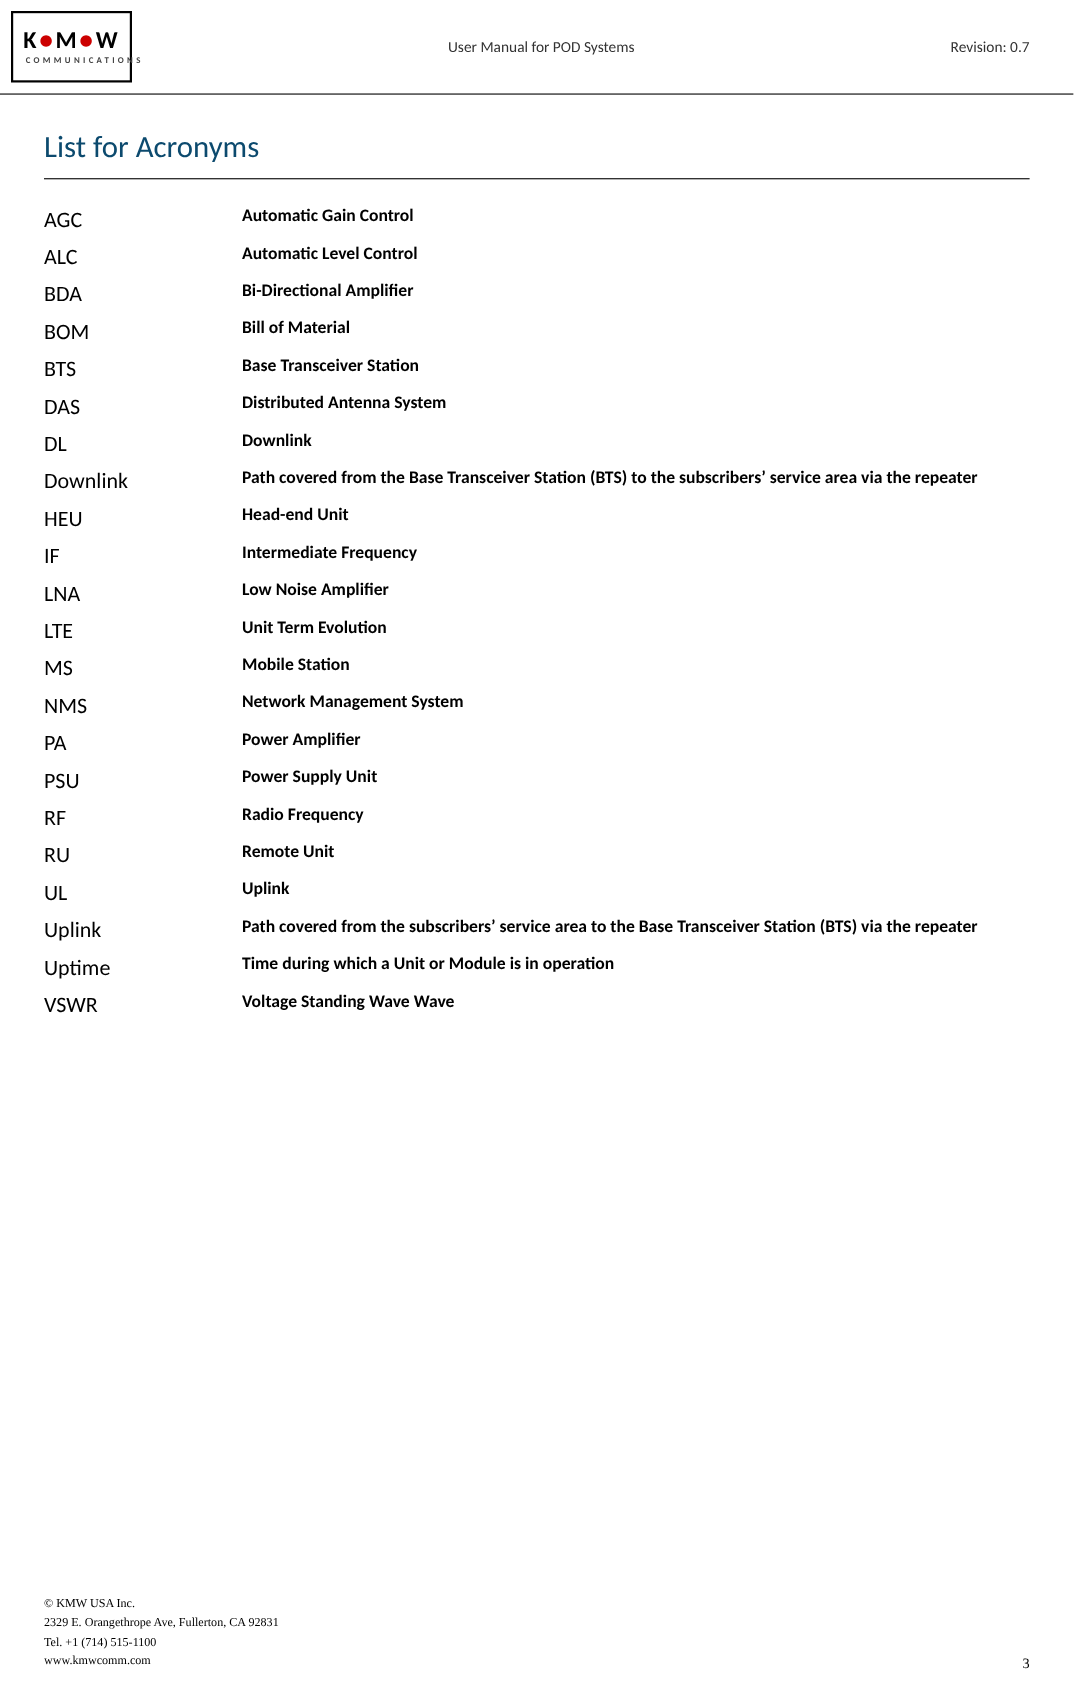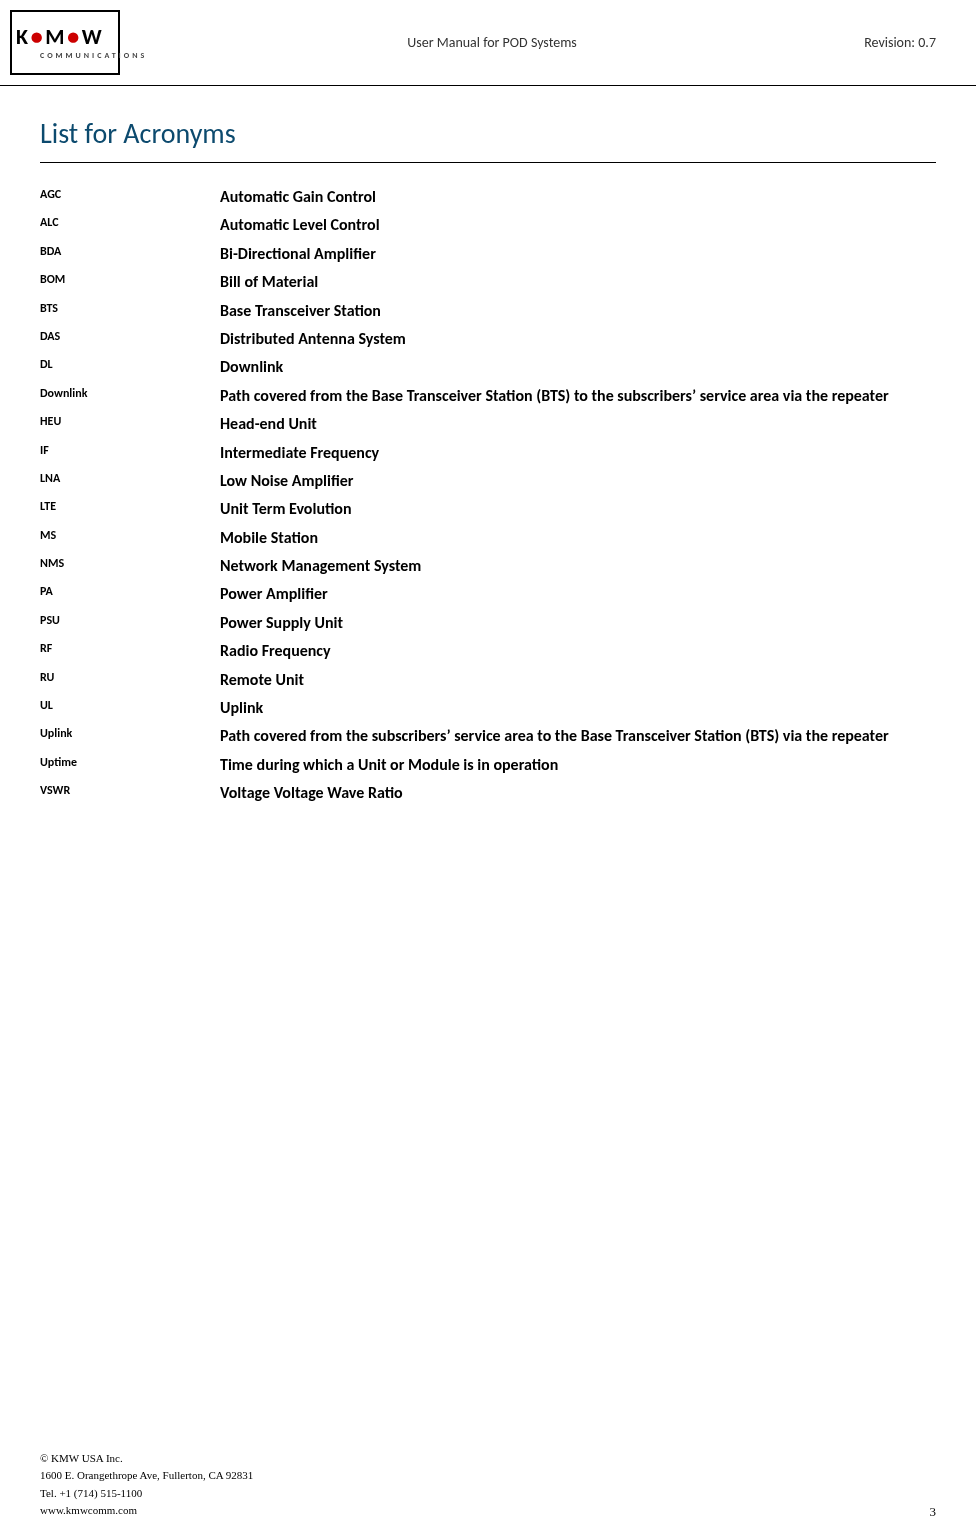--- a/index.html
+++ b/index.html
@@ -27,20 +27,21 @@
       display: flex;
       align-items: center;
     }
 
     .logo-box {
       width: 110px;
       height: 65px;
       border: 2px solid #000;
       display: flex;
       flex-direction: column;
+      align-items: center;
       justify-content: center;
       padding: 4px;
     }
 
     .logo-kmw {
       font-size: 22px;
       font-weight: 900;
       letter-spacing: 2px;
       color: #000;
       line-height: 1;
@@ -99,24 +100,24 @@
     }
 
     .acronyms-table tr td {
       padding: 3px 0;
       vertical-align: top;
       font-size: 14px;
       line-height: 1.4;
     }
 
     .acronyms-table tr td:first-child {
-      font-weight: 700;
+      font-weight: 400;
       width: 180px;
       padding-right: 10px;
-      font-size: 12px;
+      font-size: 20px;
     }
 
     .acronyms-table tr td:last-child {
       font-weight: 700;
       font-size: 16px;
     }
 
     
     .footer {
       position: absolute;
@@ -244,28 +245,28 @@
         <tr>
           <td>Uplink</td>
           <td>Path covered from the subscribers’ service area to the Base Transceiver Station (BTS) via the repeater</td>
         </tr>
         <tr>
           <td>Uptime</td>
           <td>Time during which a Unit or Module is in operation</td>
         </tr>
         <tr>
           <td>VSWR</td>
-          <td>Voltage Voltage Wave Ratio</td>
+          <td>Voltage Standing Wave Wave</td>
         </tr>
       </tbody>
   </table>
 
 </div>
 
 <div class="footer">
   <div class="footer-left">
     <div>© KMW USA Inc.</div>
-    <div>1600 E. Orangethrope Ave, Fullerton, CA 92831</div>
+    <div>2329 E. Orangethrope Ave, Fullerton, CA 92831</div>
     <div>Tel. +1 (714) 515-1100</div>
     <div>www.kmwcomm.com</div>
   </div>
   <div class="footer-right">3</div>
 </div>
 
 </body></html>

